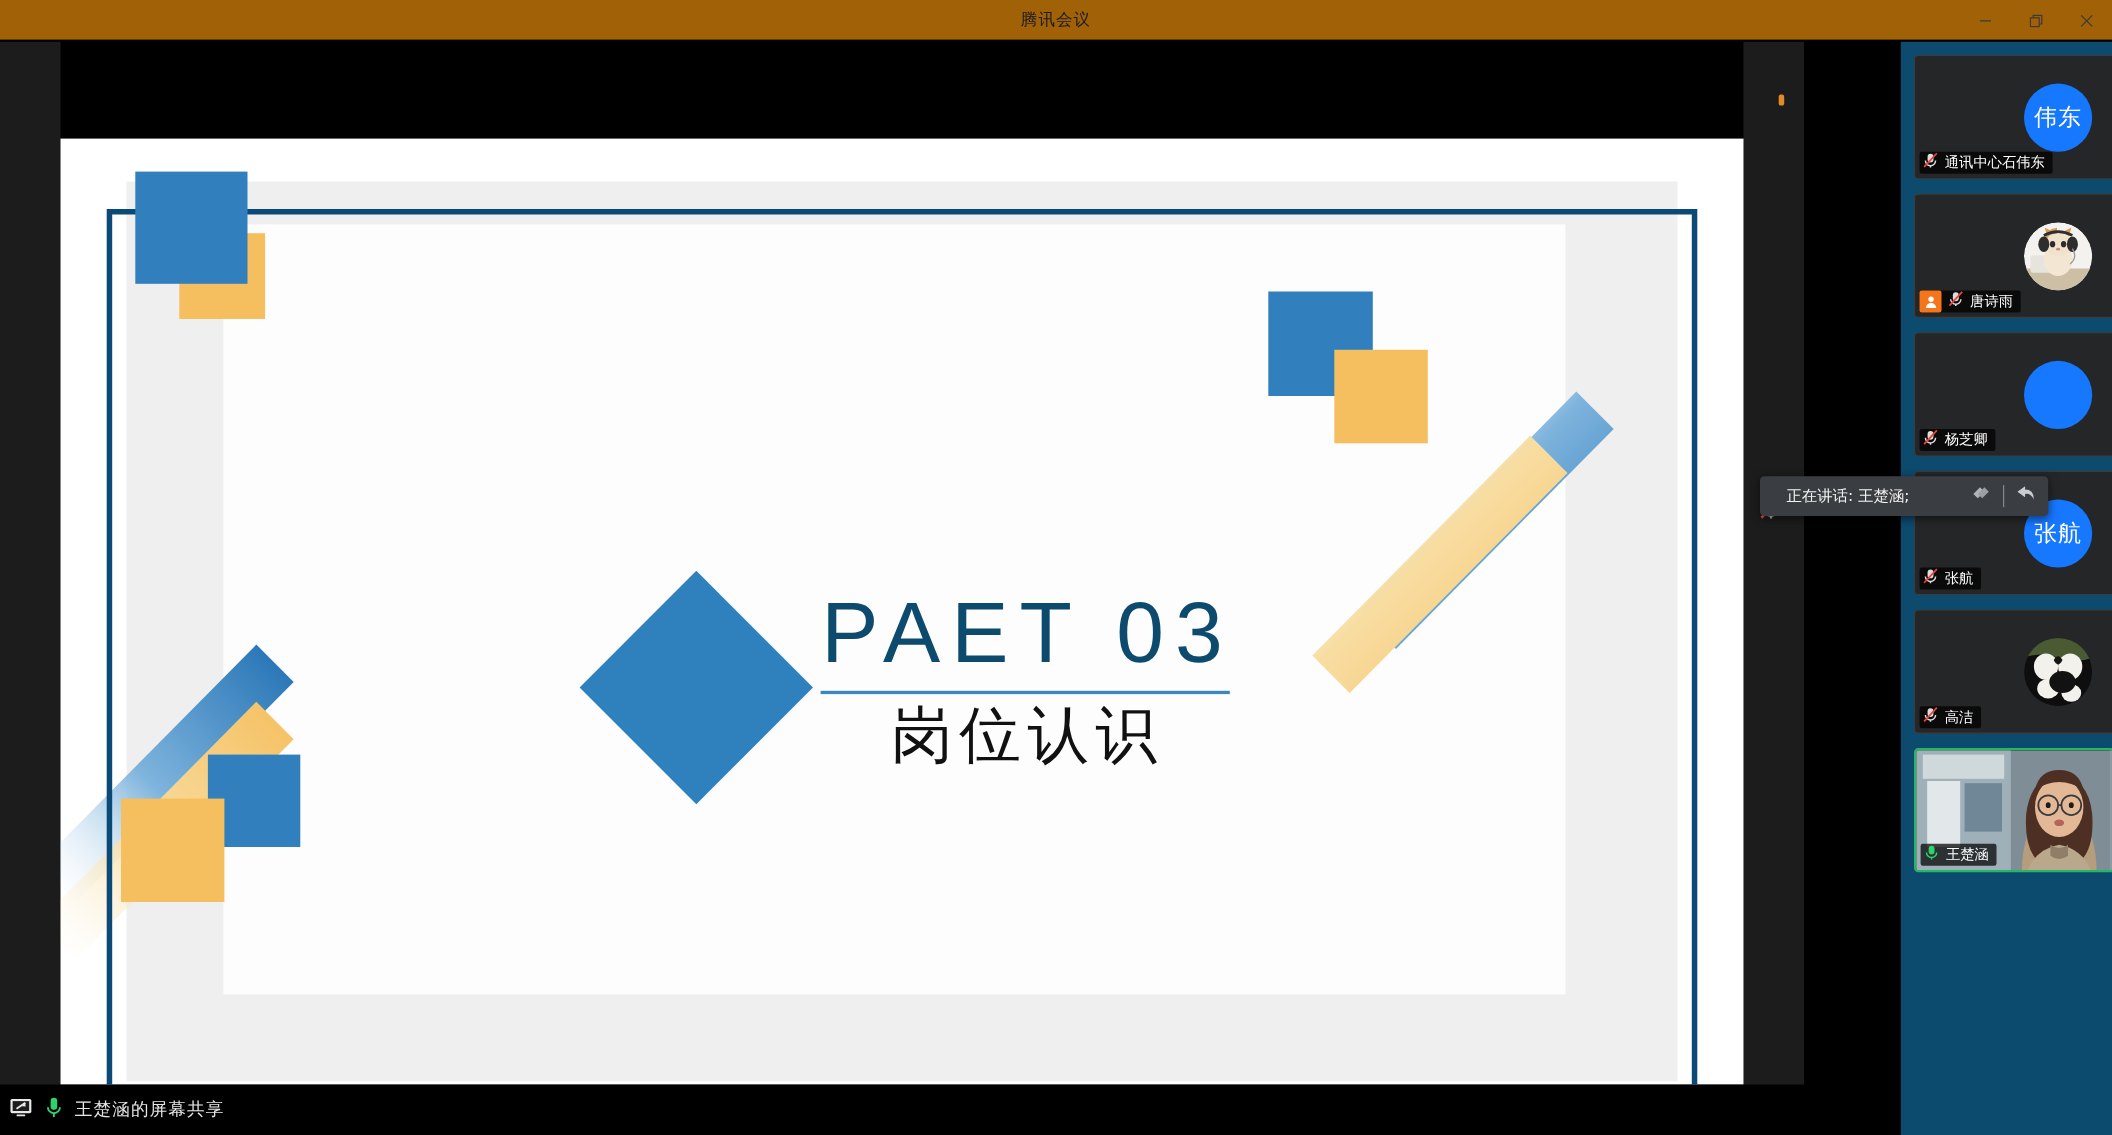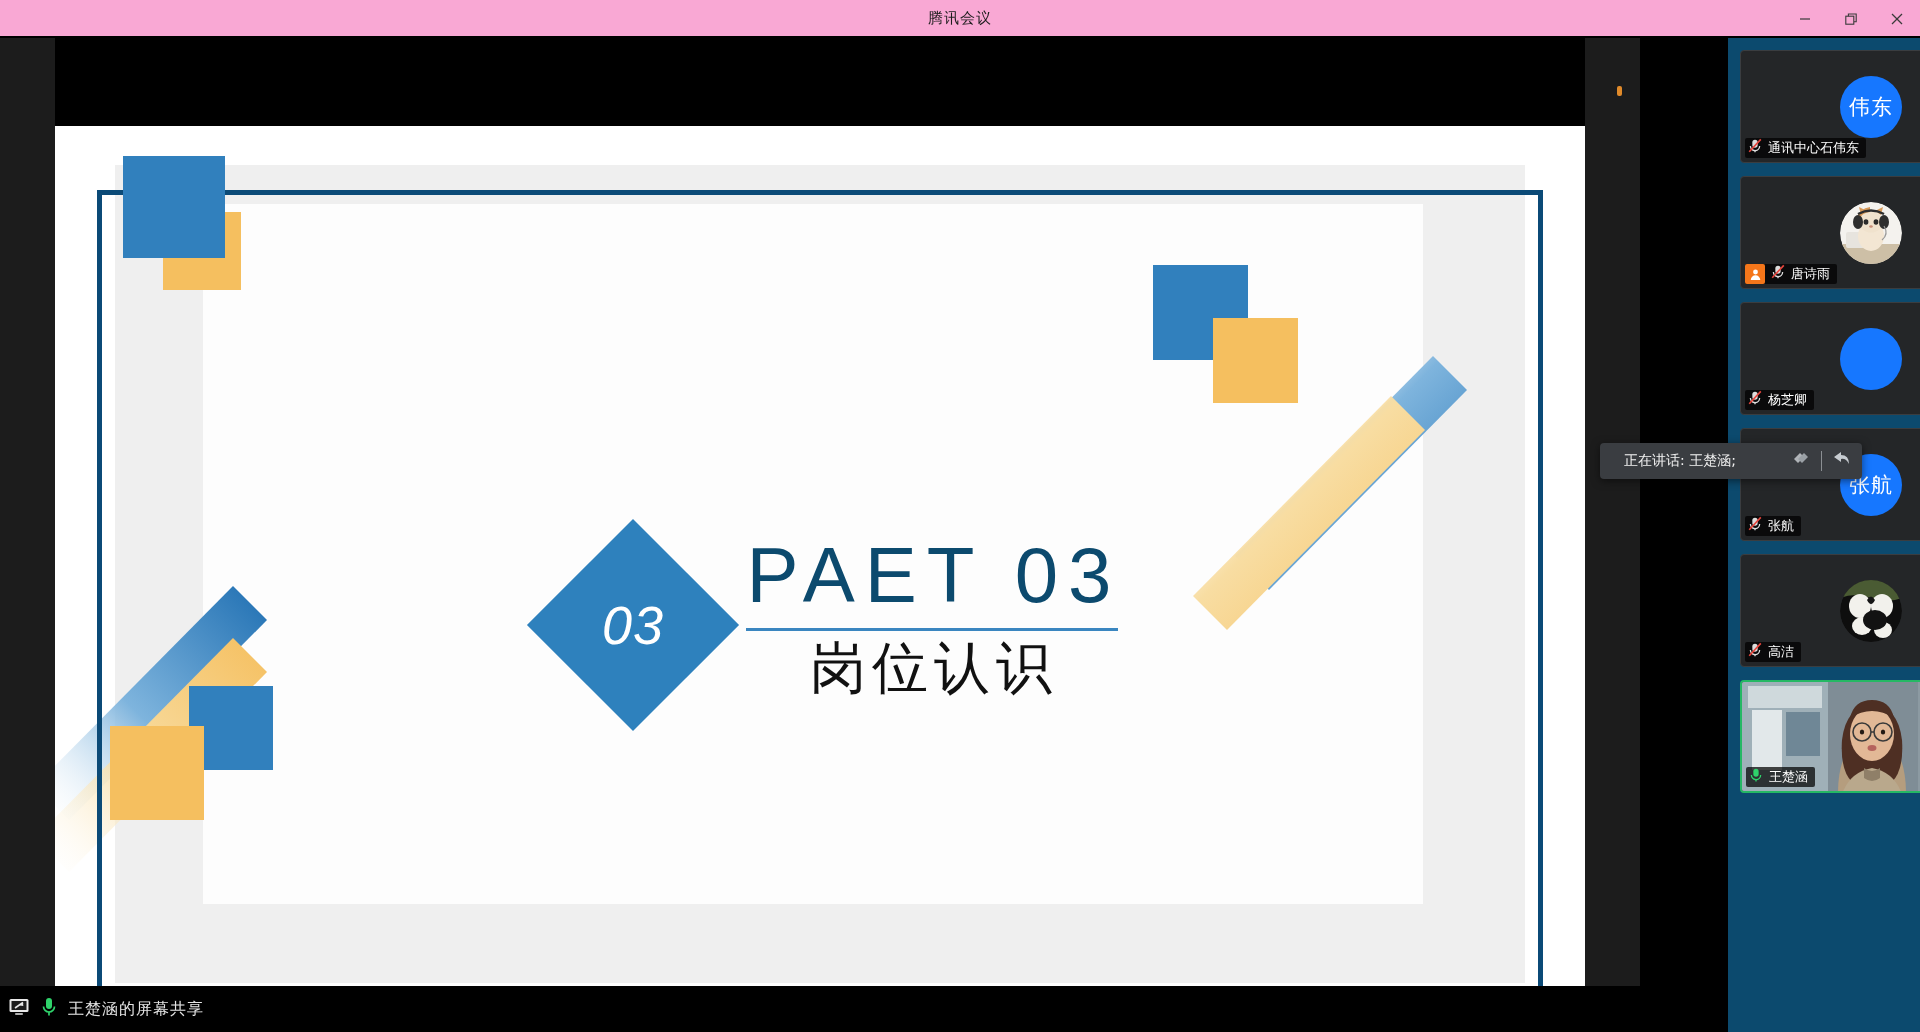--- a/index.html
+++ b/index.html
@@ -5,21 +5,21 @@
   * { margin:0; padding:0; box-sizing:border-box; }
   html,body { width:1920px; height:1032px; overflow:hidden; }
   body {
     font-family:"Liberation Sans","DejaVu Sans",sans-serif;
     background:#000;
   }
 
   
   #titlebar{
     position:absolute; left:0; top:0; width:1920px; height:36px;
-    background:#f9a8d4; display:flex; align-items:center; justify-content:center;
+    background:#a16207; display:flex; align-items:center; justify-content:center;
   }
   #titlebar .title{
     font-size:15px; color:#1c1c1c; letter-spacing:1px;
     font-family:"Liberation Sans","DejaVu Sans",sans-serif;
   }
   #winbtns{
     position:absolute; right:0; top:0; height:38px; display:flex; align-items:center;
   }
   .winbtn{
     width:46px; height:38px; display:flex; align-items:center; justify-content:center;
@@ -132,21 +132,21 @@
   .tile .namerow.withbadge{ padding-left:0; }
   .tile .nm{ color:#fff; font-size:13px; white-space:nowrap;
     font-family:"DejaVu Sans","Liberation Sans",sans-serif; }
   .hostbadge{
     width:20px; height:20px; background:#f5761a;
     display:flex; align-items:center; justify-content:center; border-radius:2px;
   }
 
   
   #speakbar{
-    position:absolute; left:1600px; top:443px; width:262px; height:36px;
+    position:absolute; left:1600px; top:433px; width:262px; height:36px;
     background:#3a3d41; border-radius:4px; display:flex; align-items:center;
     box-shadow:0 2px 8px rgba(0,0,0,.5);
   }
   #speakbar .txt{
     color:#f2f2f2; font-size:14px; margin-left:24px; white-space:nowrap;
     font-family:"DejaVu Sans","Liberation Sans",sans-serif;
   }
   #speakbar .tools{ margin-left:auto; display:flex; align-items:center; gap:2px; padding-right:10px; }
   #speakbar-mic{
     position:absolute; left:1598px; top:450px; width:24px; height:24px;
@@ -226,21 +226,20 @@
     <div class="sq yellow" style="left:108px;top:86px;width:78px;height:78px;"></div>
     <div class="sq blue" style="left:68px;top:30px;width:102px;height:102px;"></div>
 
     <div class="sq blue" style="left:1098px;top:139px;width:95px;height:95px;"></div>
     <div class="sq yellow" style="left:1158px;top:192px;width:85px;height:85px;"></div>
 
     <div class="sq blue" style="left:134px;top:560px;width:84px;height:84px;"></div>
     <div class="sq yellow" style="left:55px;top:600px;width:94px;height:94px;"></div>
 
     <div id="diamond"></div>
-    <div id="diamond-num">03</div>
 
     <div id="headline">
       <div class="en">PAET  03</div>
       <div class="rule"></div>
       <div class="cn">岗位认识</div>
     </div>
 
   </div>
 
   <div id="sharebar">

